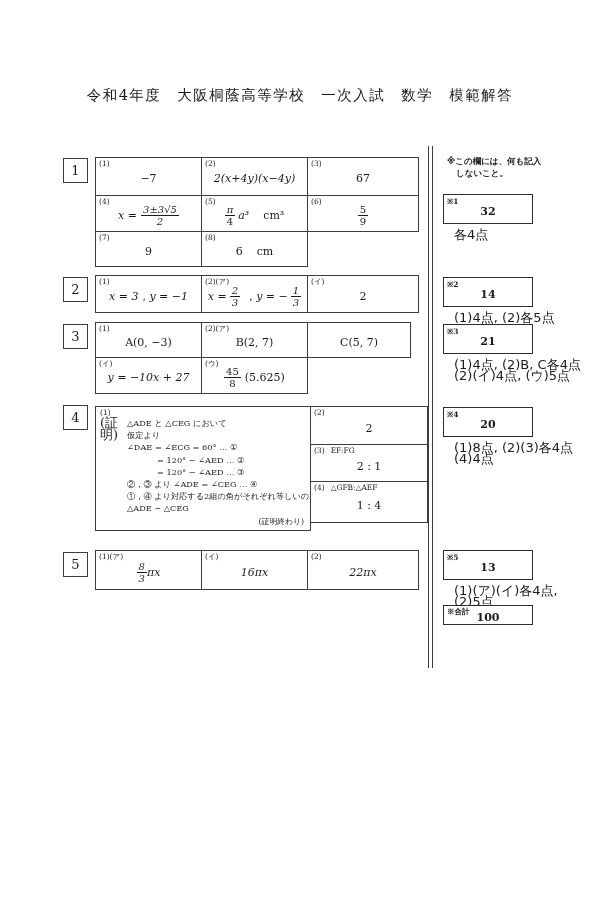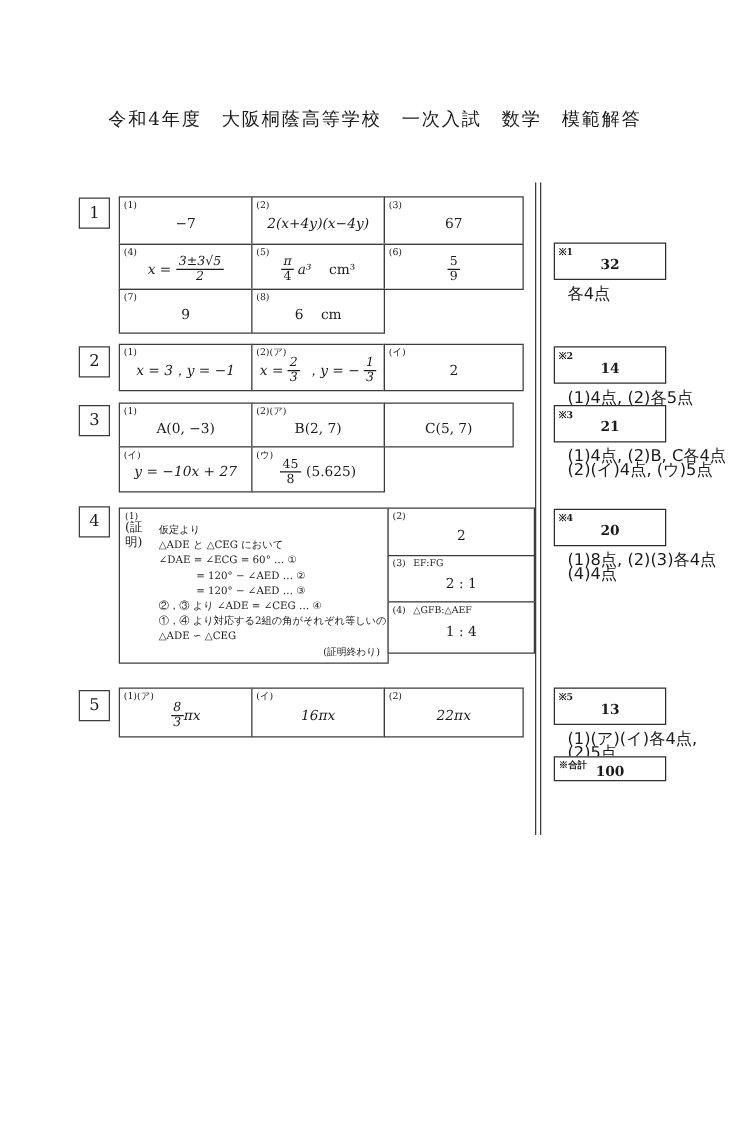--- a/index.html
+++ b/index.html
@@ -23,21 +23,21 @@
   .fnum{border-bottom:1px solid #1b1b1b;padding:0 2px;text-align:center;}
   .fden{padding:0 2px;text-align:center;}
   .ml4{margin-left:4px;} .ml3{margin-left:3px;} .ml14{margin-left:14px;}
   .mid{margin:0 3px 0 5px;}
   
   .proofbox{position:absolute;left:95px;top:406px;width:216px;height:125px;
             border:1px solid #3c3c3c;box-sizing:border-box;background:#fff;
             padding:1px 4px;font-size:8.2px;}
   .prooftag{font-size:7.5px;line-height:9px;}
   .proofrow{display:flex;}
-  .prooflabel{flex:none;width:27px;font-size:10px;line-height:12.2px;}
+  .prooflabel{flex:none;width:27px;font-size:13px;line-height:12.2px;}
   .plines{line-height:12.2px;}
   .pline{white-space:nowrap;}
   .cont{padding-left:30px;}
   .proofend{position:absolute;right:6px;bottom:3px;font-size:7.8px;}
   
   .sidecell{position:absolute;left:310px;width:118px;border:1px solid #3c3c3c;
             box-sizing:border-box;background:#fff;display:flex;align-items:center;
             justify-content:center;}
   .sub{margin-left:6px;}
   .cval{font-size:11px;margin-top:6px;}
@@ -187,22 +187,22 @@
       </div>
     </div>
   </div>
 
   <div class="numbox" style="left:63px;top:405px">4</div>
   <div class="proofbox">
     <div class="prooftag">(1)</div>
     <div class="proofrow">
       <div class="prooflabel">(証明)</div>
       <div class="plines">
+        <div class="pline">△ADE と △CEG において</div>
         <div class="pline">仮定より</div>
-        <div class="pline">△ADE と △CEG において</div>
         <div class="pline">∠DAE = ∠ECG = 60° … ①</div>
         <div class="pline cont">= 120° − ∠AED … ②</div>
         <div class="pline cont">= 120° − ∠AED … ③</div>
         <div class="pline">②，③ より ∠ADE = ∠CEG … ④</div>
         <div class="pline">①，④ より対応する2組の角がそれぞれ等しいので</div>
         <div class="pline">△ADE ∽ △CEG</div>
       </div>
     </div>
     <div class="proofend">(証明終わり)</div>
   </div>
@@ -238,20 +238,24 @@
       </div>
       <div class="cell" style="width:112px;height:40px">
         <span class="tag">(2)</span>
         <span class="val it">22πx</span>
       </div>
     </div>
   </div>
 
   <div class="dline"></div>
 
+  <div class="note sans">
+    <div>※この欄には、何も記入</div>
+    <div class="l2">しないこと。</div>
+  </div>
 
   <div class="sbox" style="top:194px">
     <span class="slabel">※1</span>
     <div class="sval">32</div>
   </div>
   <div class="scap sans" style="top:226px">各4点</div>
 
   <div class="sbox" style="top:277px">
     <span class="slabel">※2</span>
     <div class="sval">14</div>

